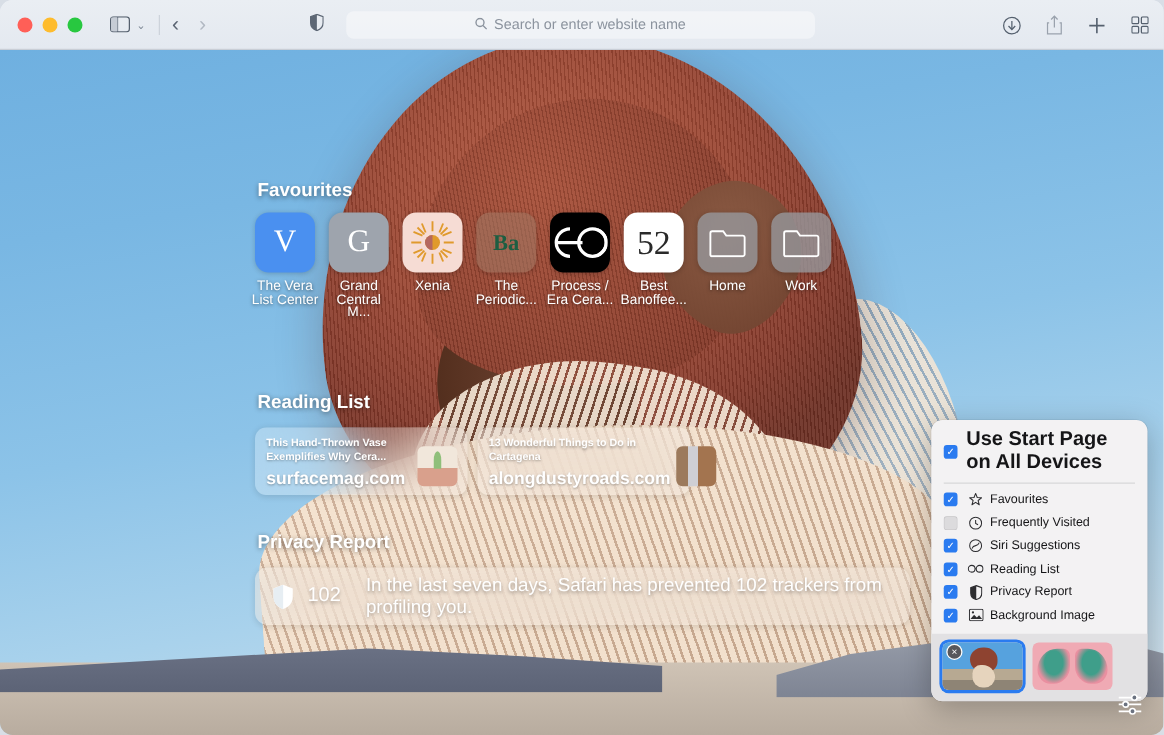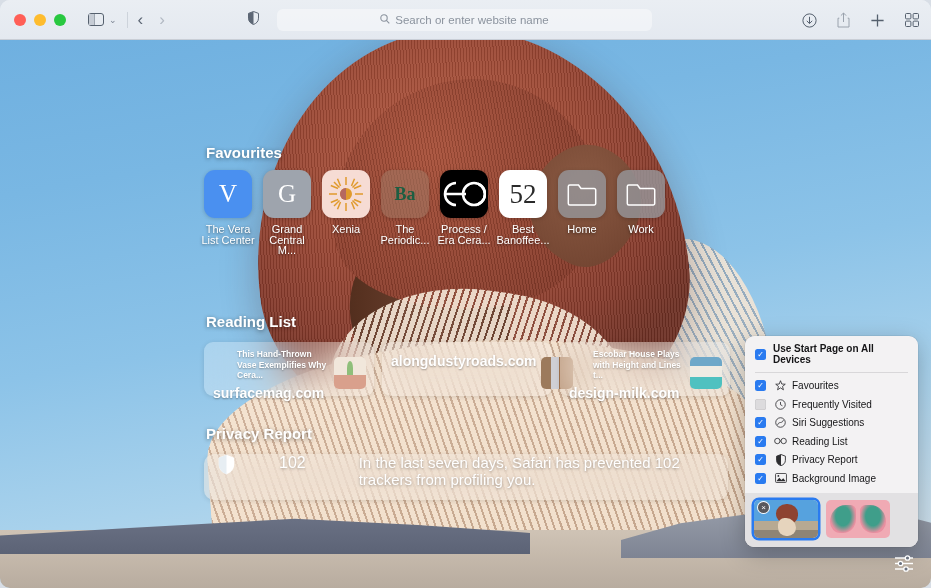--- a/index.html
+++ b/index.html
@@ -161,39 +161,37 @@
     width:170px; height:54px; border-radius:9px; padding:7px 8px 0 9px;
     display:flex; justify-content:space-between;
     backdrop-filter:blur(18px);
     background:rgba(255,255,255,0.27);
     box-shadow:0 1px 5px rgba(0,0,0,0.12);
   }
   .rl-text { flex:1; padding-right:5px; }
   .rl-title {
     font-size:8.5px; font-weight:bold; line-height:10.5px; color:#fff;
     text-shadow:0 1px 2px rgba(0,0,0,0.35);
-    margin-left:24px;
   }
   .rl-domain { font-size:14px; margin-top:4px; color:#fff; font-weight:bold;
                text-shadow:0 1px 2px rgba(0,0,0,0.35); }
   .rl-thumb { width:32px; height:32px; border-radius:5px; flex-shrink:0; align-self:center; }
   .thumb-vase { background:linear-gradient(to bottom,#f1e7db 55%,#d9a08c 55%); position:relative; }
   .thumb-vase:after{ content:""; position:absolute; left:13px; top:4px; width:6px; height:14px;
                      background:#8fbf7a; border-radius:50% 50% 0 0; }
   .thumb-city { background:linear-gradient(90deg,#9c7a5c 0 30%,#cfcfd4 30% 55%,#a3744f 55% 100%); }
   .thumb-house{ background:linear-gradient(to bottom,#6ea8c9 0 28%,#f0ece4 28% 62%,#4fc1c0 62% 100%); }
 
   
   #privacy-title { position:absolute; top:385px; }
   .pr-card {
     position:absolute; top:414px; left:204px; width:524px; height:46px;
-    border-radius:10px; display:flex; align-items:flex-start;
+    border-radius:10px; display:flex; align-items:center;
     background:rgba(255,255,255,0.26); backdrop-filter:blur(18px);
     box-shadow:0 1px 5px rgba(0,0,0,0.12);
-    gap:33px;
   }
   .pr-shield { margin-left:14px; color:#fff; display:flex; }
   .pr-count { margin-left:11px; font-size:16px; color:#fff;
               text-shadow:0 1px 3px rgba(0,0,0,0.3); }
   .pr-desc { margin-left:20px; font-size:15px; color:#fff;
              text-shadow:0 1px 3px rgba(0,0,0,0.35); }
 
   
   .popover {
     position:absolute; left:745px; top:336px; width:173px;
@@ -205,21 +203,21 @@
   .pop-divider { height:0.5px; background:#d8d7d9; margin:0 10px; }
   .pop-rows { padding:4px 0 5px 0; }
   .pop-row { display:flex; align-items:center; height:18.5px; padding:0 10px; }
   .cb {
     width:11px; height:11px; border-radius:2.5px; flex-shrink:0;
     display:flex; align-items:center; justify-content:center;
     font-size:8px; color:#fff;
   }
   .cb.on { background:#2a7bf0; }
   .cb.off{ background:#dcdbdd; box-shadow:inset 0 0 0 0.5px #c5c4c6; }
-  .pop-head-label { margin-left:7px; font-size:10px; font-weight:bold; color:#151517; }
+  .pop-head-label { margin-left:7px; font-size:16px; font-weight:bold; color:#151517; }
   .row-icon { margin-left:8px; width:13px; display:flex; justify-content:center;
               color:#2d2d30; font-size:10px; }
   .row-label { margin-left:5px; font-size:10px; color:#151517; }
 
   .pop-thumbs {
     background:#e2e1e3; display:flex; gap:8px; padding:7px 9px 9px 9px;
     position:relative;
   }
   .pop-thumb { width:64px; height:38px; border-radius:5px; position:relative; }
   .pop-thumb.sel { box-shadow:0 0 0 2.5px #2a7bf0; }
@@ -452,33 +450,27 @@
         <div class="rl-text">
           <div class="rl-title">This Hand-Thrown Vase
 Exemplifies Why Cera...</div>
           <div class="rl-domain">surfacemag.com</div>
         </div>
         <div class="rl-thumb thumb-vase"></div>
       </div>
 
       <div class="rl-card">
         <div class="rl-text">
+          <div class="rl-title">13 Wonderful Things to
+Do in Cartagena</div>
           <div class="rl-domain">alongdustyroads.com</div>
         </div>
         <div class="rl-thumb thumb-city"></div>
       </div>
 
-      <div class="rl-card">
-        <div class="rl-text">
-          <div class="rl-title">Escobar House Plays
-with Height and Lines t...</div>
-          <div class="rl-domain">design-milk.com</div>
-        </div>
-        <div class="rl-thumb thumb-house"></div>
-      </div>
     </div>
 
     <div id="privacy-title" class="section-title">Privacy Report</div>
     <div class="pr-card">
       <div class="pr-shield">
         <svg width="17" height="21" viewBox="0 0 17 21">
           <path d="M8.5 0.8 L16.2 3.8 V10.6 C16.2 15.4 12.8 18.9 8.5 20.2 C4.2 18.9 0.8 15.4 0.8 10.6 V3.8 Z" fill="#ffffff"></path>
           <path d="M8.5 0.8 L0.8 3.8 V10.6 C0.8 15.4 4.2 18.9 8.5 20.2 Z" fill="#e7eef3"></path>
         </svg>
       </div>

